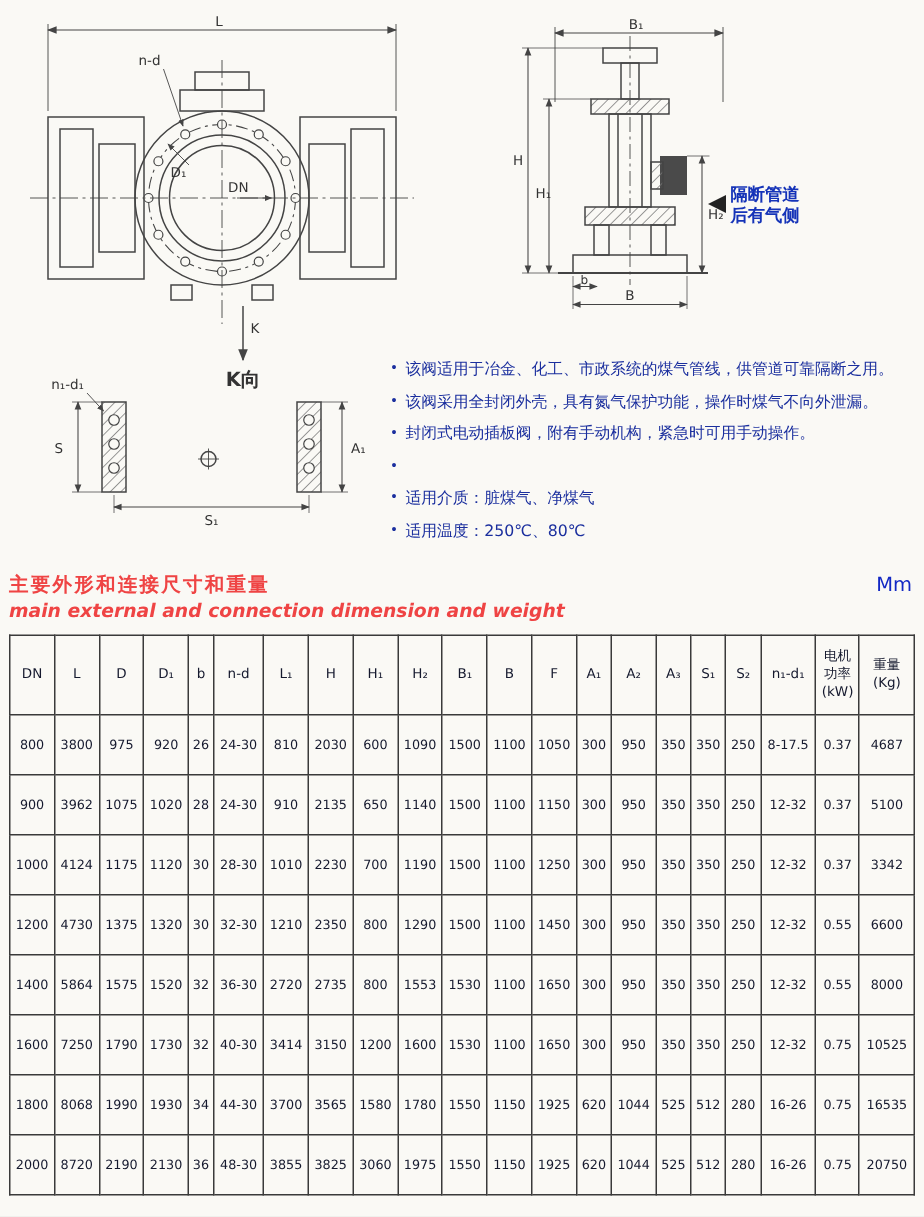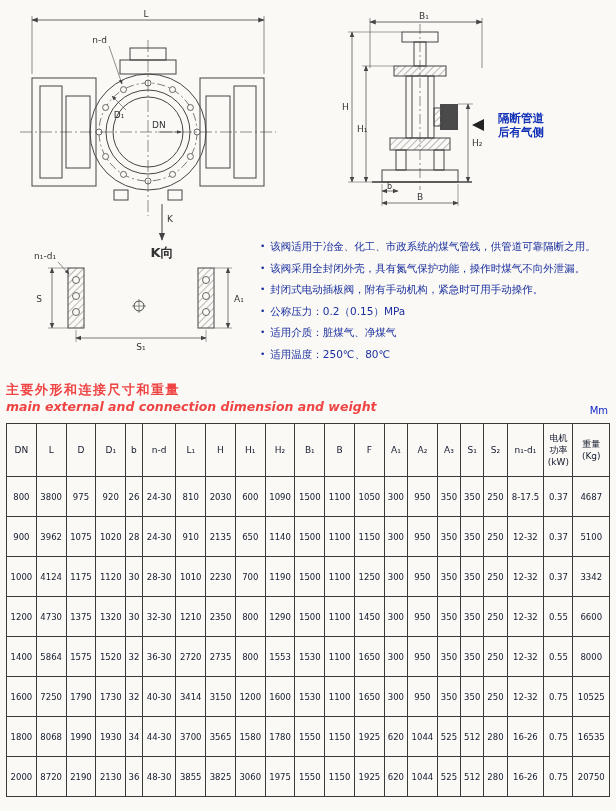--- a/index.html
+++ b/index.html
@@ -2,31 +2,31 @@
 <html><head>
 <meta charset="utf-8">
 <style>
   html,body{margin:0;padding:0;background:#e8e8e4;}
   .page{position:relative;width:616px;height:811px;background:#faf9f5;overflow:hidden;
         font-family:"DejaVu Sans","Liberation Sans",sans-serif;}
   svg text{font-family:"DejaVu Sans",sans-serif;fill:#333;}
   .drawing{position:absolute;}
   #front-view{left:6px;top:6px;}
   #side-view{left:336px;top:8px;}
-  .callout{position:absolute;left:472px;top:111px;display:flex;align-items:center;gap:14px;}
+  .callout{position:absolute;left:472px;top:122px;display:flex;align-items:center;gap:3px;}
   .callout .arrow{width:0;height:0;border-top:6px solid transparent;border-bottom:6px solid transparent;
                   border-right:12px solid #222;}
   .callout .txt{color:#1533b8;font-weight:bold;font-size:11.5px;line-height:14px;white-space:nowrap;}
   .notes{position:absolute;left:260px;top:236px;width:354px;margin:0;padding:0;list-style:none;}
   .notes li{display:flex;gap:5px;color:#1b2f9e;font-size:10.5px;line-height:21.5px;white-space:nowrap;}
   .notes .bullet{font-size:9px;}
   .section-title{position:absolute;left:6px;top:381px;color:#ef4444;}
   .section-title .zh{font-size:13px;font-weight:bold;letter-spacing:1.5px;}
   .section-title .en{font-size:12.5px;font-weight:bold;font-style:italic;}
-  .unit{position:absolute;right:8px;top:405px;color:#1228c4;font-size:10px;padding-left:23px;}
+  .unit{position:absolute;right:8px;top:383px;color:#1228c4;font-size:13px;padding-left:23px;}
   table.dim{position:absolute;left:6px;top:423px;width:604px;border-collapse:collapse;border:1.5px solid #3a3a3a;}
   .dim th,.dim td{border:1px solid #3a3a3a;text-align:center;vertical-align:middle;color:#15192e;padding:0 1px;}
   .dim th{height:52px;font-size:9px;font-weight:normal;white-space:pre-line;line-height:12px;}
   .dim td{height:39px;font-size:8.5px;}
 </style>
 </head>
 <body>
 
 <div class="page">
 
@@ -209,21 +209,20 @@
       <li>
         <span class="bullet">•</span>
         <span>该阀采用全封闭外壳，具有氮气保护功能，操作时煤气不向外泄漏。</span>
       </li>
       <li>
         <span class="bullet">•</span>
         <span>封闭式电动插板阀，附有手动机构，紧急时可用手动操作。</span>
       </li>
       <li>
         <span class="bullet">•</span>
-        <span>公称压力：0.2（0.15）MPa</span>
       </li>
       <li>
         <span class="bullet">•</span>
         <span>适用介质：脏煤气、净煤气</span>
       </li>
       <li>
         <span class="bullet">•</span>
         <span>适用温度：250℃、80℃</span>
       </li>
     </ul>

